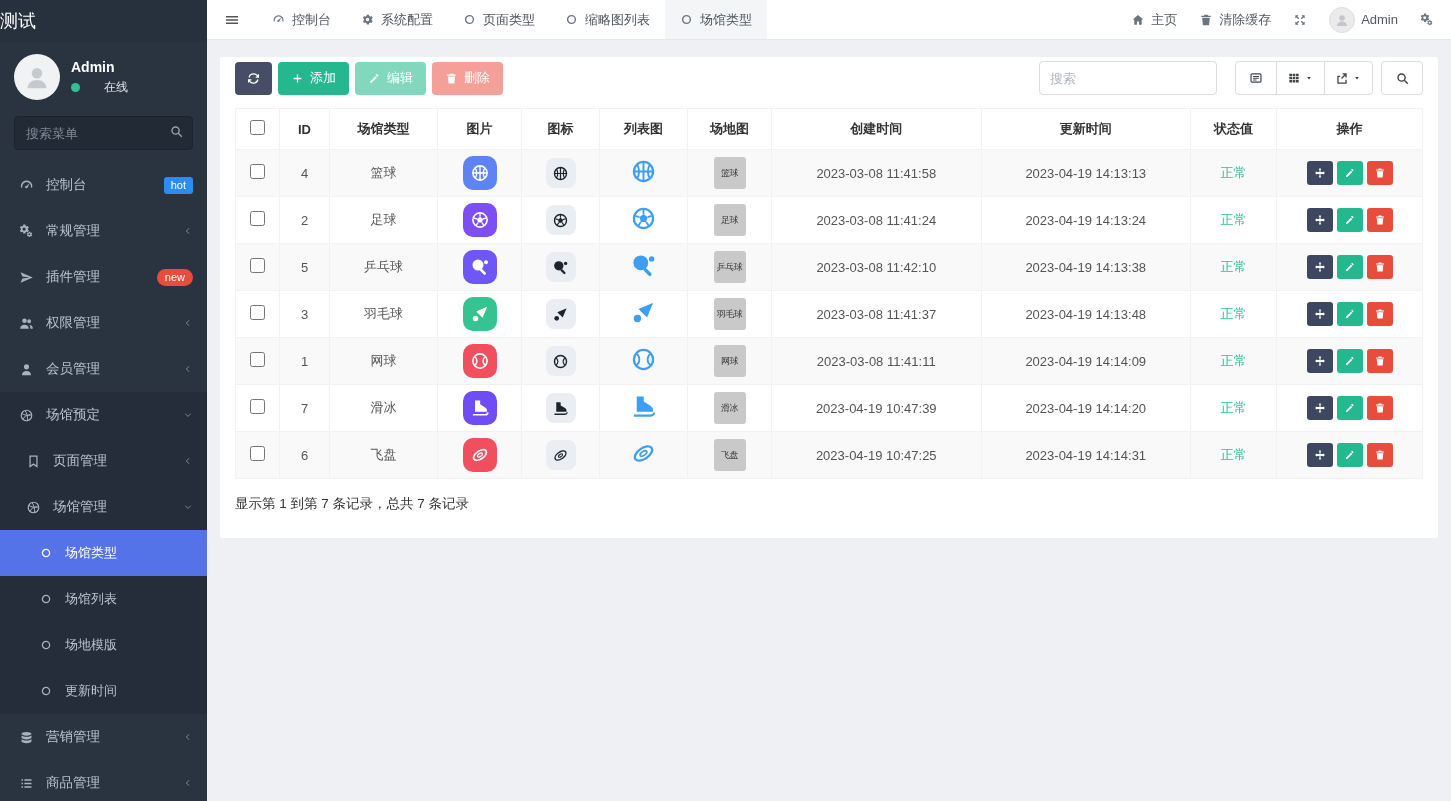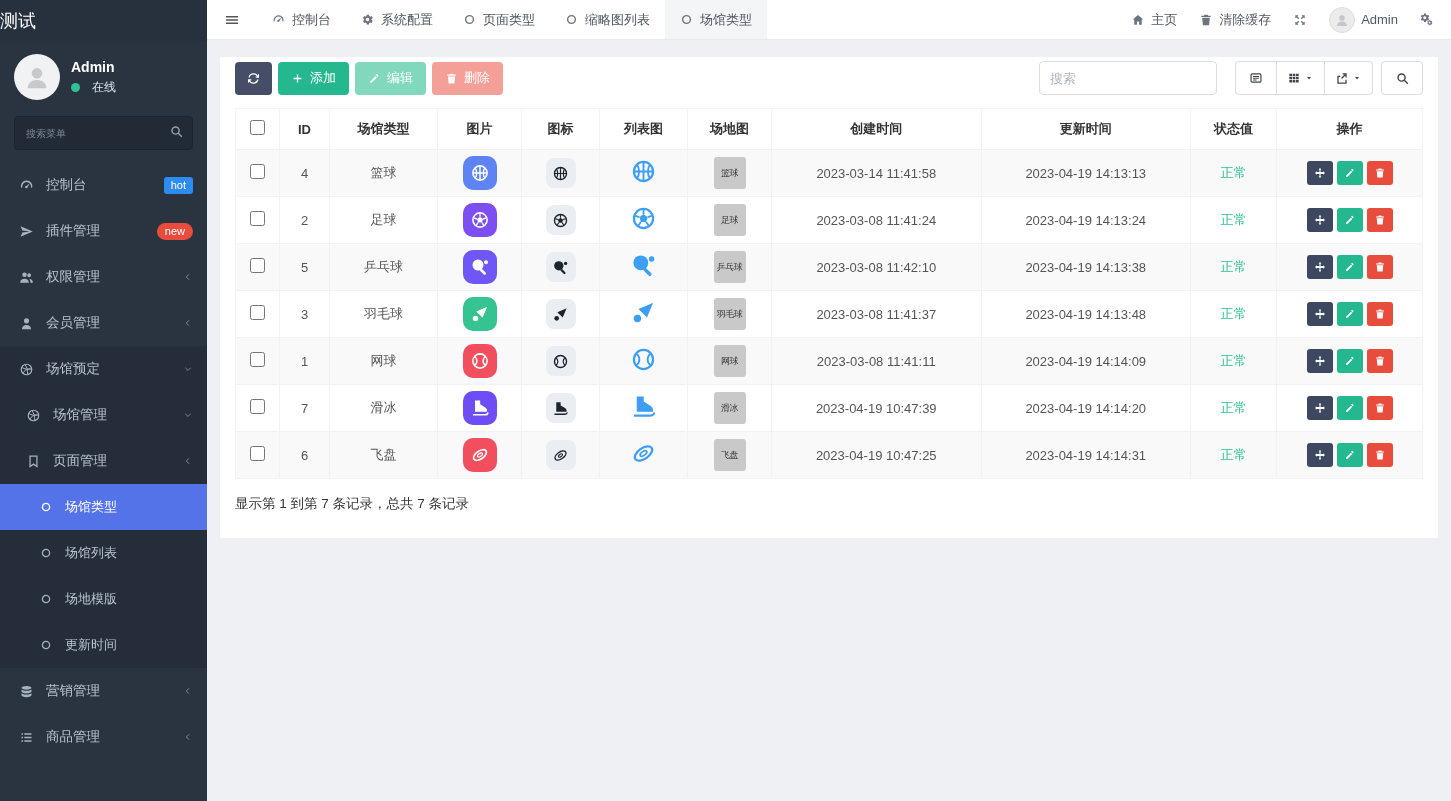--- a/index.html
+++ b/index.html
@@ -6,24 +6,24 @@
   html,body { width:1451px; height:801px; overflow:hidden; }
   body { font-family:"Liberation Sans","DejaVu Sans",sans-serif; background:#eef0f4; font-size:13px; color:#555; }
   .app { display:flex; width:1451px; height:801px; }
 
   
   .sidebar { width:207px; flex-shrink:0; background:#2a3441; color:#b9c3ce; overflow:hidden; }
   .brand { height:42px; line-height:42px; text-align:left; color:#fff; font-size:18px; background:#27303d; }
   .userpanel { display:flex; align-items:center; gap:11px; padding:12px 14px 10px; }
   .avatar-lg { width:46px; height:46px; border-radius:50%; background:#f1f2f4; display:flex; align-items:center; justify-content:center; color:#c6c9cd; font-size:30px; overflow:hidden; }
   .uname { color:#fff; font-weight:bold; font-size:14px; margin-bottom:4px; }
-  .ustatus { font-size:12px; color:#e3e8ee; display:flex; align-items:center; gap:12px; }
+  .ustatus { font-size:12px; color:#e3e8ee; display:flex; align-items:center; gap:24px; }
   .dot { width:9px; height:9px; border-radius:50%; background:#2fc299; display:inline-block; }
   .menusearch { margin:6px 14px 12px; position:relative; }
-  .menusearch input { width:100%; height:34px; background:#222a35; border:1px solid #1c232d; border-radius:4px; color:#cfd6dd; padding:0 30px 0 11px; font-size:10px; outline:none; }
+  .menusearch input { width:100%; height:34px; background:#222a35; border:1px solid #1c232d; border-radius:4px; color:#cfd6dd; padding:0 30px 0 11px; font-size:13px; outline:none; }
   .menusearch input::placeholder { color:#7f8a97; }
   .menusearch .mag { position:absolute; right:9px; top:8px; font-size:15px; color:#93a0ad; }
   .menu-item { height:46px; display:flex; align-items:center; gap:10px; padding:0 14px 0 17px; font-size:13.5px; color:#b9c3ce; cursor:pointer; }
   .menu-item .ic { width:19px; display:flex; justify-content:center; font-size:15px; color:#a7b2bf; }
   .menu-item.lv2 { padding-left:24px; }
   .menu-item.lv3 { padding-left:36px; font-size:13px; }
   .menu-item.lv3 .ic { font-size:12px; }
   .menu-item.grp { background:#242d39; }
   .menu-item.active { background:#5573e8; color:#fff; }
   .menu-item.active .ic { color:#fff; }
@@ -123,20 +123,38 @@
             <svg viewBox="0 0 24 24" width="1em" height="1em" fill="currentColor" aria-hidden="true">
               <path d="M12 4a9 9 0 0 0-8.6 11.6l1.9-.6A7 7 0 1 1 19 15l1.9.6A9 9 0 0 0 12 4zm1.8 10.8L17.5 8l-5.4 4.6a2 2 0 1 0 1.7 2.2z"></path>
             </svg>
           </span>
           <span class="lbl">控制台</span>
           <span class="badge" style="background:#2d8cf0">hot</span>
         </div>
         <div class="menu-item lv1">
           <span class="ic">
             <svg viewBox="0 0 24 24" width="1em" height="1em" fill="currentColor" aria-hidden="true">
+              <g transform="translate(-1.5 -1.5) scale(.8)">
+                <path d="M19.5 13.1c.1-.4.1-.7.1-1.1s0-.7-.1-1.1l2.1-1.6-2.1-3.6-2.5 1a8 8 0 0 0-1.9-1.1L14.7 3h-4.2l-.4 2.6a8 8 0 0 0-1.9 1.1l-2.5-1-2.1 3.6L5.7 11c-.1.4-.1.7-.1 1.1s0 .7.1 1.1l-2.1 1.6 2.1 3.6 2.5-1a8 8 0 0 0 1.9 1.1l.4 2.6h4.2l.4-2.6a8 8 0 0 0 1.9-1.1l2.5 1 2.1-3.6zM12 15.2a3.2 3.2 0 1 1 0-6.4 3.2 3.2 0 0 1 0 6.4z"></path>
+              </g>
+              <g transform="translate(10.8 10.8) scale(.48)">
+                <path d="M19.5 13.1c.1-.4.1-.7.1-1.1s0-.7-.1-1.1l2.1-1.6-2.1-3.6-2.5 1a8 8 0 0 0-1.9-1.1L14.7 3h-4.2l-.4 2.6a8 8 0 0 0-1.9 1.1l-2.5-1-2.1 3.6L5.7 11c-.1.4-.1.7-.1 1.1s0 .7.1 1.1l-2.1 1.6 2.1 3.6 2.5-1a8 8 0 0 0 1.9 1.1l.4 2.6h4.2l.4-2.6a8 8 0 0 0 1.9-1.1l2.5 1 2.1-3.6zM12 15.2a3.2 3.2 0 1 1 0-6.4 3.2 3.2 0 0 1 0 6.4z"></path>
+              </g>
+            </svg>
+          </span>
+          <span class="lbl">常规管理</span>
+          <span class="arrow">
+            <svg viewBox="0 0 24 24" width="1em" height="1em" fill="currentColor" aria-hidden="true">
+              <path d="M14.5 5.5L8 12l6.5 6.5" fill="none" stroke="currentColor" stroke-width="2.2"></path>
+            </svg>
+          </span>
+        </div>
+        <div class="menu-item lv1">
+          <span class="ic">
+            <svg viewBox="0 0 24 24" width="1em" height="1em" fill="currentColor" aria-hidden="true">
               <path d="M2.5 20.5L22 12 2.5 3.5l2.9 7L17 12 5.4 13.5z"></path>
             </svg>
           </span>
           <span class="lbl">插件管理</span>
           <span class="badge pill" style="background:#e74c3c">new</span>
         </div>
         <div class="menu-item lv1">
           <span class="ic">
             <svg viewBox="0 0 24 24" width="1em" height="1em" fill="currentColor" aria-hidden="true">
               <path d="M8.8 11.2a3.6 3.6 0 1 0 0-7.2 3.6 3.6 0 0 0 0 7.2zm7.4.3a3.1 3.1 0 1 0 0-6.2 3.1 3.1 0 0 0 0 6.2zM2 19.4c0-3.2 3-5.4 6.8-5.4s6.8 2.2 6.8 5.4v1H2zM16.6 14.2c3 .1 5.4 1.9 5.4 4.4v1.8h-3.9v-1.8c0-1.7-.5-3.2-1.5-4.4z"></path>
@@ -172,41 +190,41 @@
           <span class="lbl">场馆预定</span>
           <span class="arrow">
             <svg viewBox="0 0 24 24" width="1em" height="1em" fill="currentColor" aria-hidden="true">
               <path d="M5.5 9l6.5 6.5L18.5 9" fill="none" stroke="currentColor" stroke-width="2.2"></path>
             </svg>
           </span>
         </div>
         <div class="menu-item lv2 grp">
           <span class="ic">
             <svg viewBox="0 0 24 24" width="1em" height="1em" fill="currentColor" aria-hidden="true">
+              <path d="M6.5 3.5h11V20l-5.5-3.8L6.5 20z" fill="none" stroke="currentColor" stroke-width="2"></path>
+            </svg>
+          </span>
+          <span class="lbl">页面管理</span>
+          <span class="arrow">
+            <svg viewBox="0 0 24 24" width="1em" height="1em" fill="currentColor" aria-hidden="true">
+              <path d="M14.5 5.5L8 12l6.5 6.5" fill="none" stroke="currentColor" stroke-width="2.2"></path>
+            </svg>
+          </span>
+        </div>
+        <div class="menu-item lv2 grp">
+          <span class="ic">
+            <svg viewBox="0 0 24 24" width="1em" height="1em" fill="currentColor" aria-hidden="true">
               <circle cx="12" cy="12" r="8.4" fill="none" stroke="currentColor" stroke-width="1.9"></circle>
               <path d="M4.6 8.7c4.2 2.8 9.3 3.6 14.6 2.5M6.1 18.2c1.9-4.3 6.1-7.2 12-7.4M9.4 4c2.9 3.6 4.4 8.4 4.5 16" fill="none" stroke="currentColor" stroke-width="1.6"></path>
             </svg>
           </span>
           <span class="lbl">场馆管理</span>
           <span class="arrow">
             <svg viewBox="0 0 24 24" width="1em" height="1em" fill="currentColor" aria-hidden="true">
               <path d="M5.5 9l6.5 6.5L18.5 9" fill="none" stroke="currentColor" stroke-width="2.2"></path>
-            </svg>
-          </span>
-        </div>
-        <div class="menu-item lv2 grp">
-          <span class="ic">
-            <svg viewBox="0 0 24 24" width="1em" height="1em" fill="currentColor" aria-hidden="true">
-              <path d="M6.5 3.5h11V20l-5.5-3.8L6.5 20z" fill="none" stroke="currentColor" stroke-width="2"></path>
-            </svg>
-          </span>
-          <span class="lbl">页面管理</span>
-          <span class="arrow">
-            <svg viewBox="0 0 24 24" width="1em" height="1em" fill="currentColor" aria-hidden="true">
-              <path d="M14.5 5.5L8 12l6.5 6.5" fill="none" stroke="currentColor" stroke-width="2.2"></path>
             </svg>
           </span>
         </div>
         <div class="menu-item lv3 grp active">
           <span class="ic">
             <svg viewBox="0 0 24 24" width="1em" height="1em" fill="currentColor" aria-hidden="true">
               <circle cx="12" cy="12" r="7.2" fill="none" stroke="currentColor" stroke-width="2.6"></circle>
             </svg>
           </span>
           <span class="lbl">场馆类型</span>
@@ -481,21 +499,21 @@
                       <path d="M12 3.5v17M3.5 12h17M6.2 5.8c2.5 3.3 2.5 9.1 0 12.4M17.8 5.8c-2.5 3.3-2.5 9.1 0 12.4" fill="none" stroke="currentColor" stroke-width="1.7"></path>
                     </svg>
                   </span></td>
                 <td><span class="listic">
                     <svg viewBox="0 0 24 24" width="1em" height="1em" fill="currentColor" aria-hidden="true">
                       <circle cx="12" cy="12" r="8.5" fill="none" stroke="currentColor" stroke-width="2"></circle>
                       <path d="M12 3.5v17M3.5 12h17M6.2 5.8c2.5 3.3 2.5 9.1 0 12.4M17.8 5.8c-2.5 3.3-2.5 9.1 0 12.4" fill="none" stroke="currentColor" stroke-width="1.7"></path>
                     </svg>
                   </span></td>
                 <td><span class="thumb">篮球</span></td>
-                <td>2023-03-14 11:41:58</td>
+                <td>2023-03-08 11:41:58</td>
                 <td>2023-04-19 14:13:13</td>
                 <td><span class="status">正常</span></td>
                 <td><button class="op op-move">
                     <svg viewBox="0 0 24 24" width="1em" height="1em" fill="currentColor" aria-hidden="true">
                       <path d="M12 2l2.8 3h-1.7v5.1h5.1V8.4L22 12l-3.8 3.6v-1.7h-5.1V19h1.7L12 22l-2.8-3h1.7v-5.1H5.8v1.7L2 12l3.8-3.6v1.7h5.1V5H9.2z"></path>
                     </svg>
                   </button><button class="op op-edit">
                     <svg viewBox="0 0 24 24" width="1em" height="1em" fill="currentColor" aria-hidden="true">
                       <path d="M4 17.4V20h2.6l9.9-9.9-2.6-2.6zM19 7.2c.4-.4.4-1 0-1.4l-1.8-1.8a1 1 0 0 0-1.4 0l-1.6 1.6 3.2 3.2z"></path>
                     </svg>

